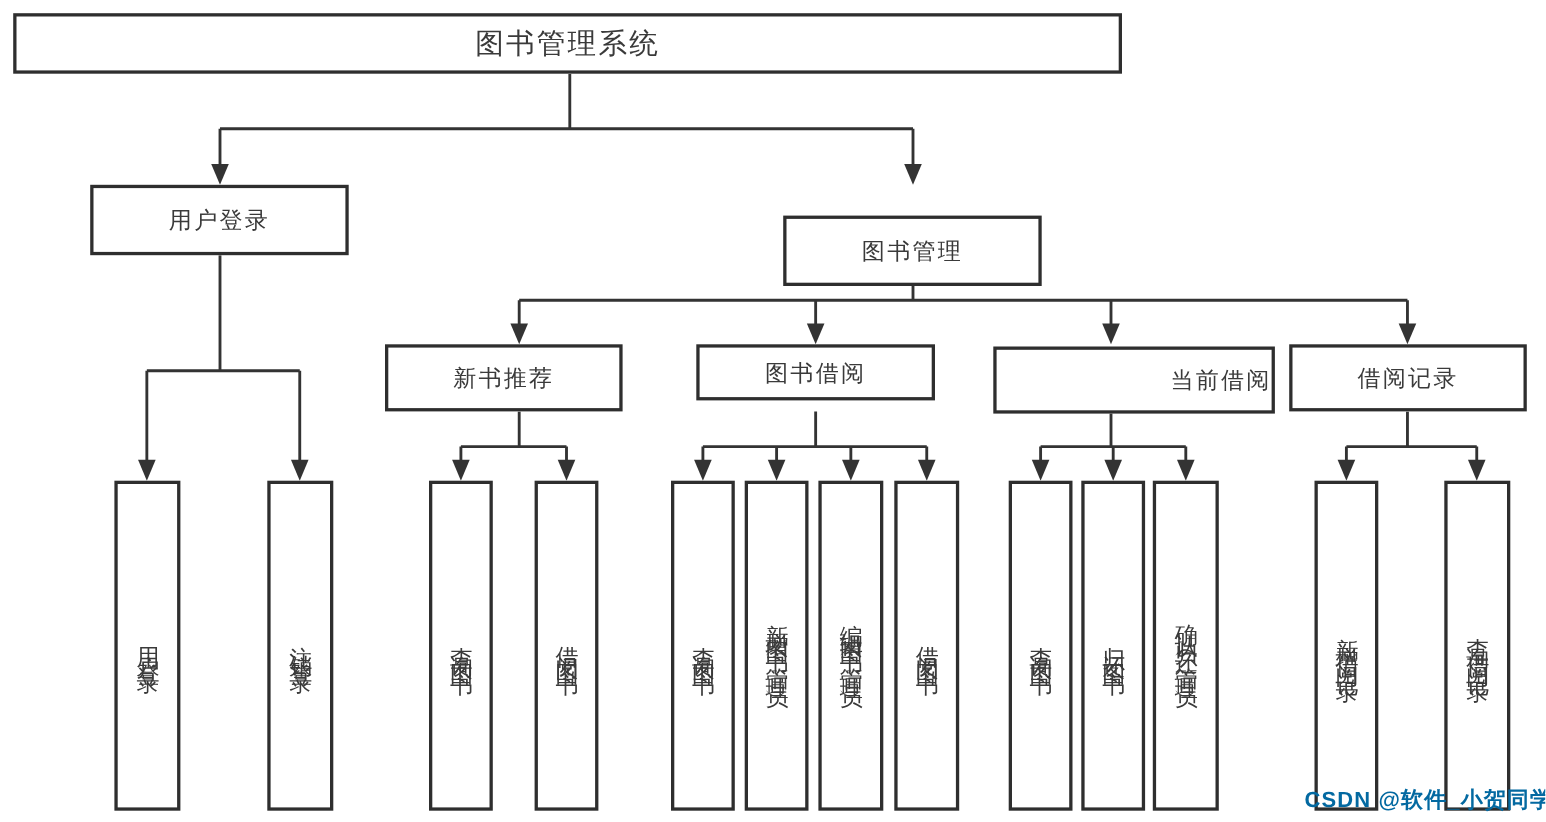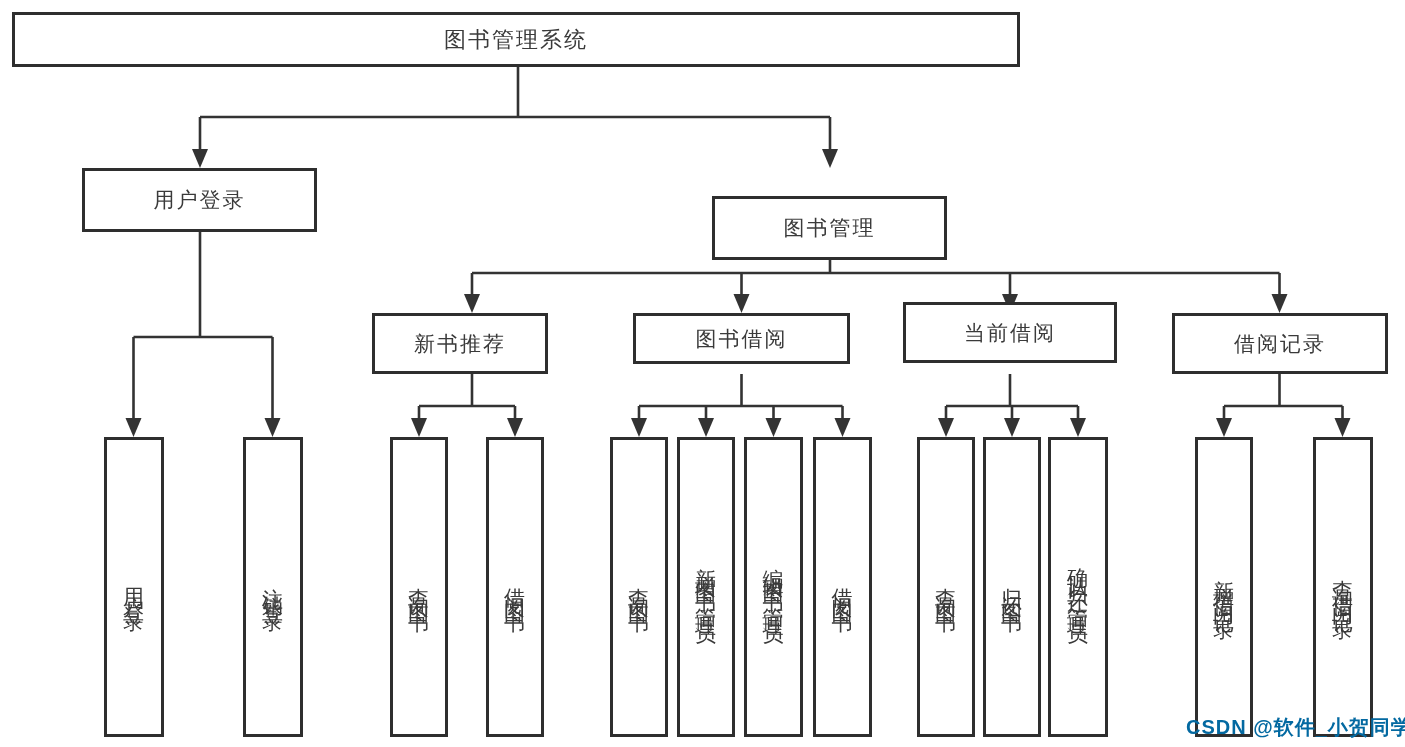--- a/index.html
+++ b/index.html
@@ -25,21 +25,21 @@
     align-items: center;
     justify-content: center;
     color: #3a3a3a;
     z-index: 1;
   }
   .node.h .lbl {
     font-size: 21px;
     letter-spacing: 2px;
     white-space: nowrap;
   }
-  .node.root .lbl { font-size: 22px; }
+  .node.root .lbl { font-size: 26px; }
   .node.v .lbl {
     display: block;
     writing-mode: vertical-rl;
     text-orientation: mixed;
     font-size: 21px;
     line-height: 1;
     letter-spacing: 8px;
     white-space: nowrap;
   }
   .watermark {
@@ -103,27 +103,27 @@
     <span class="lbl">图书管理系统</span>
   </div>
 
   <div class="node h" style="left:82px; top:168px; width:235px; height:64px;">
     <span class="lbl">用户登录</span>
   </div>
   <div class="node h" style="left:712px; top:168px; width:235px; height:64px;margin-top:28px;">
     <span class="lbl">图书管理</span>
   </div>
 
-  <div class="node h" style="left:372px; top:313px; width:176px; height:61px;">
+  <div class="node h" style="left:350px; top:313px; width:216px; height:61px;">
     <span class="lbl">新书推荐</span>
   </div>
   <div class="node h" style="left:633px; top:313px; width:217px; height:51px;">
     <span class="lbl">图书借阅</span>
   </div>
-  <div class="node h" style="left:903px; top:302px; width:214px; height:61px;">
+  <div class="node h" style="left:903px; top:315px; width:256px; height:61px;justify-content:flex-end;">
     <span class="lbl">当前借阅</span>
   </div>
   <div class="node h" style="left:1172px; top:313px; width:216px; height:61px;">
     <span class="lbl">借阅记录</span>
   </div>
 
   <div class="node v" style="left:104px; top:437px; width:60px; height:300px;">
     <span class="lbl">用户登录</span>
   </div>
   <div class="node v" style="left:243px; top:437px; width:60px; height:300px;">

